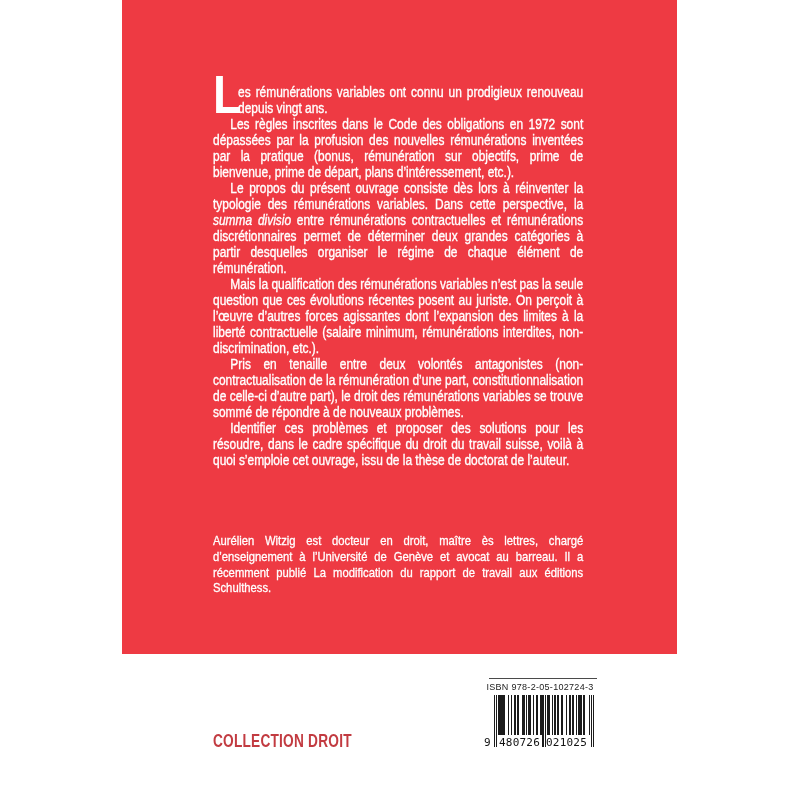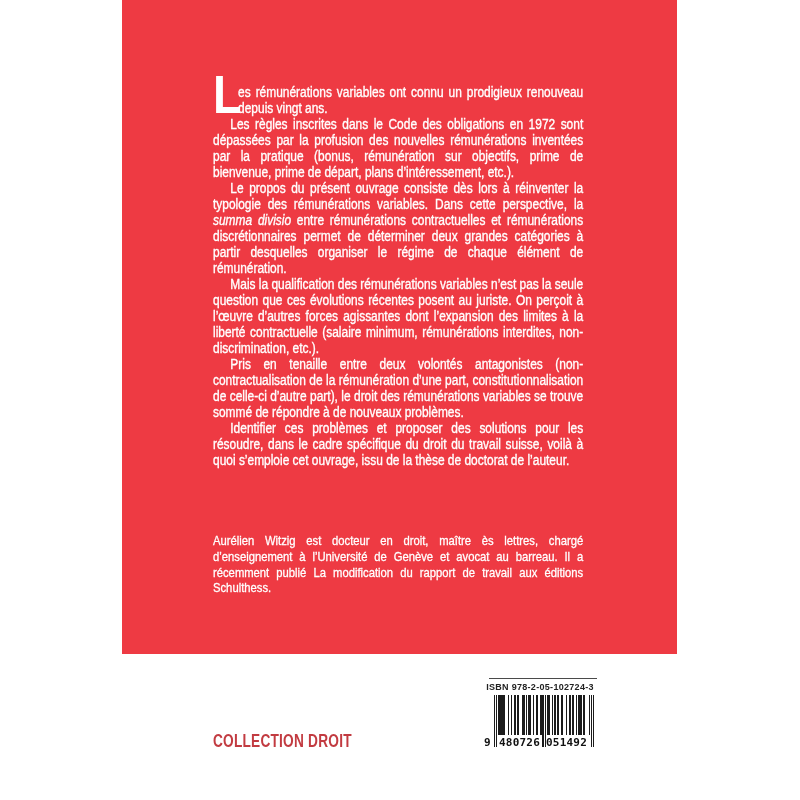--- a/index.html
+++ b/index.html
@@ -27,21 +27,21 @@
            transform:scaleX(0.865);transform-origin:0 0;
            color:#fff;font-size:13px;line-height:15.8px;text-align:justify;
            -webkit-text-stroke:0.3px #ffffff;}
   .bio-col p{margin:0;}
 
   
   .collection{position:absolute;left:213px;top:731px;
               font-size:19px;line-height:19px;font-weight:bold;letter-spacing:0.3px;
               transform:scaleX(0.72);transform-origin:0 0;white-space:nowrap;}
 
-  .barcode{position:absolute;left:483px;top:678px;width:114px;height:70px;background:#fff;font-weight:bold;}
+  .barcode{position:absolute;left:483px;top:678px;width:114px;height:70px;background:#fff;}
   .barcode-rule{position:absolute;left:6px;top:0;width:108px;height:1px;background:#4a4a4a;}
   .barcode-isbn{position:absolute;left:0;top:4px;width:114px;text-align:center;
                 font-size:9px;line-height:10px;letter-spacing:0.3px;color:#222;white-space:nowrap;}
   .bars{position:absolute;left:11px;top:17px;width:100px;height:52px;}
   .bars .bar{position:absolute;top:0;background:#1b1b1b;}
   .bc-digits{position:absolute;font-family:"DejaVu Sans Mono","Liberation Mono",monospace;
              font-size:11px;line-height:11px;color:#111;top:59px;white-space:nowrap;}
   .bc-d-first{left:1px;}
   .bc-d-left{left:16px;width:41px;text-align:center;letter-spacing:0.2px;}
   .bc-d-right{left:63px;width:41px;text-align:center;letter-spacing:0.2px;}
@@ -97,16 +97,16 @@
         <span class="bar" style="left: 77.89px; width: 2.26px; height: 40px; background: rgb(27, 27, 27);"></span>
         <span class="bar" style="left: 82.11px; width: 1.2px; height: 40px; background: rgb(27, 27, 27);"></span>
         <span class="bar" style="left: 84.21px; width: 3.31px; height: 40px; background: rgb(27, 27, 27);"></span>
         <span class="bar" style="left: 89.47px; width: 1.2px; height: 40px; background: rgb(27, 27, 27);"></span>
         <span class="bar" style="left: 94.74px; width: 1.2px; height: 40px; background: rgb(27, 27, 27);"></span>
         <span class="bar" style="left: 96.84px; width: 1.2px; height: 52px; background: rgb(27, 27, 27);"></span>
         <span class="bar" style="left: 98.95px; width: 1.2px; height: 52px; background: rgb(27, 27, 27);"></span>
       </div>
     <div class="bc-digits bc-d-first">9</div>
     <div class="bc-digits bc-d-left">480726</div>
-    <div class="bc-digits bc-d-right">051492</div>
+    <div class="bc-digits bc-d-right">021025</div>
   </div>
 
 </div>
 
 </body></html>

